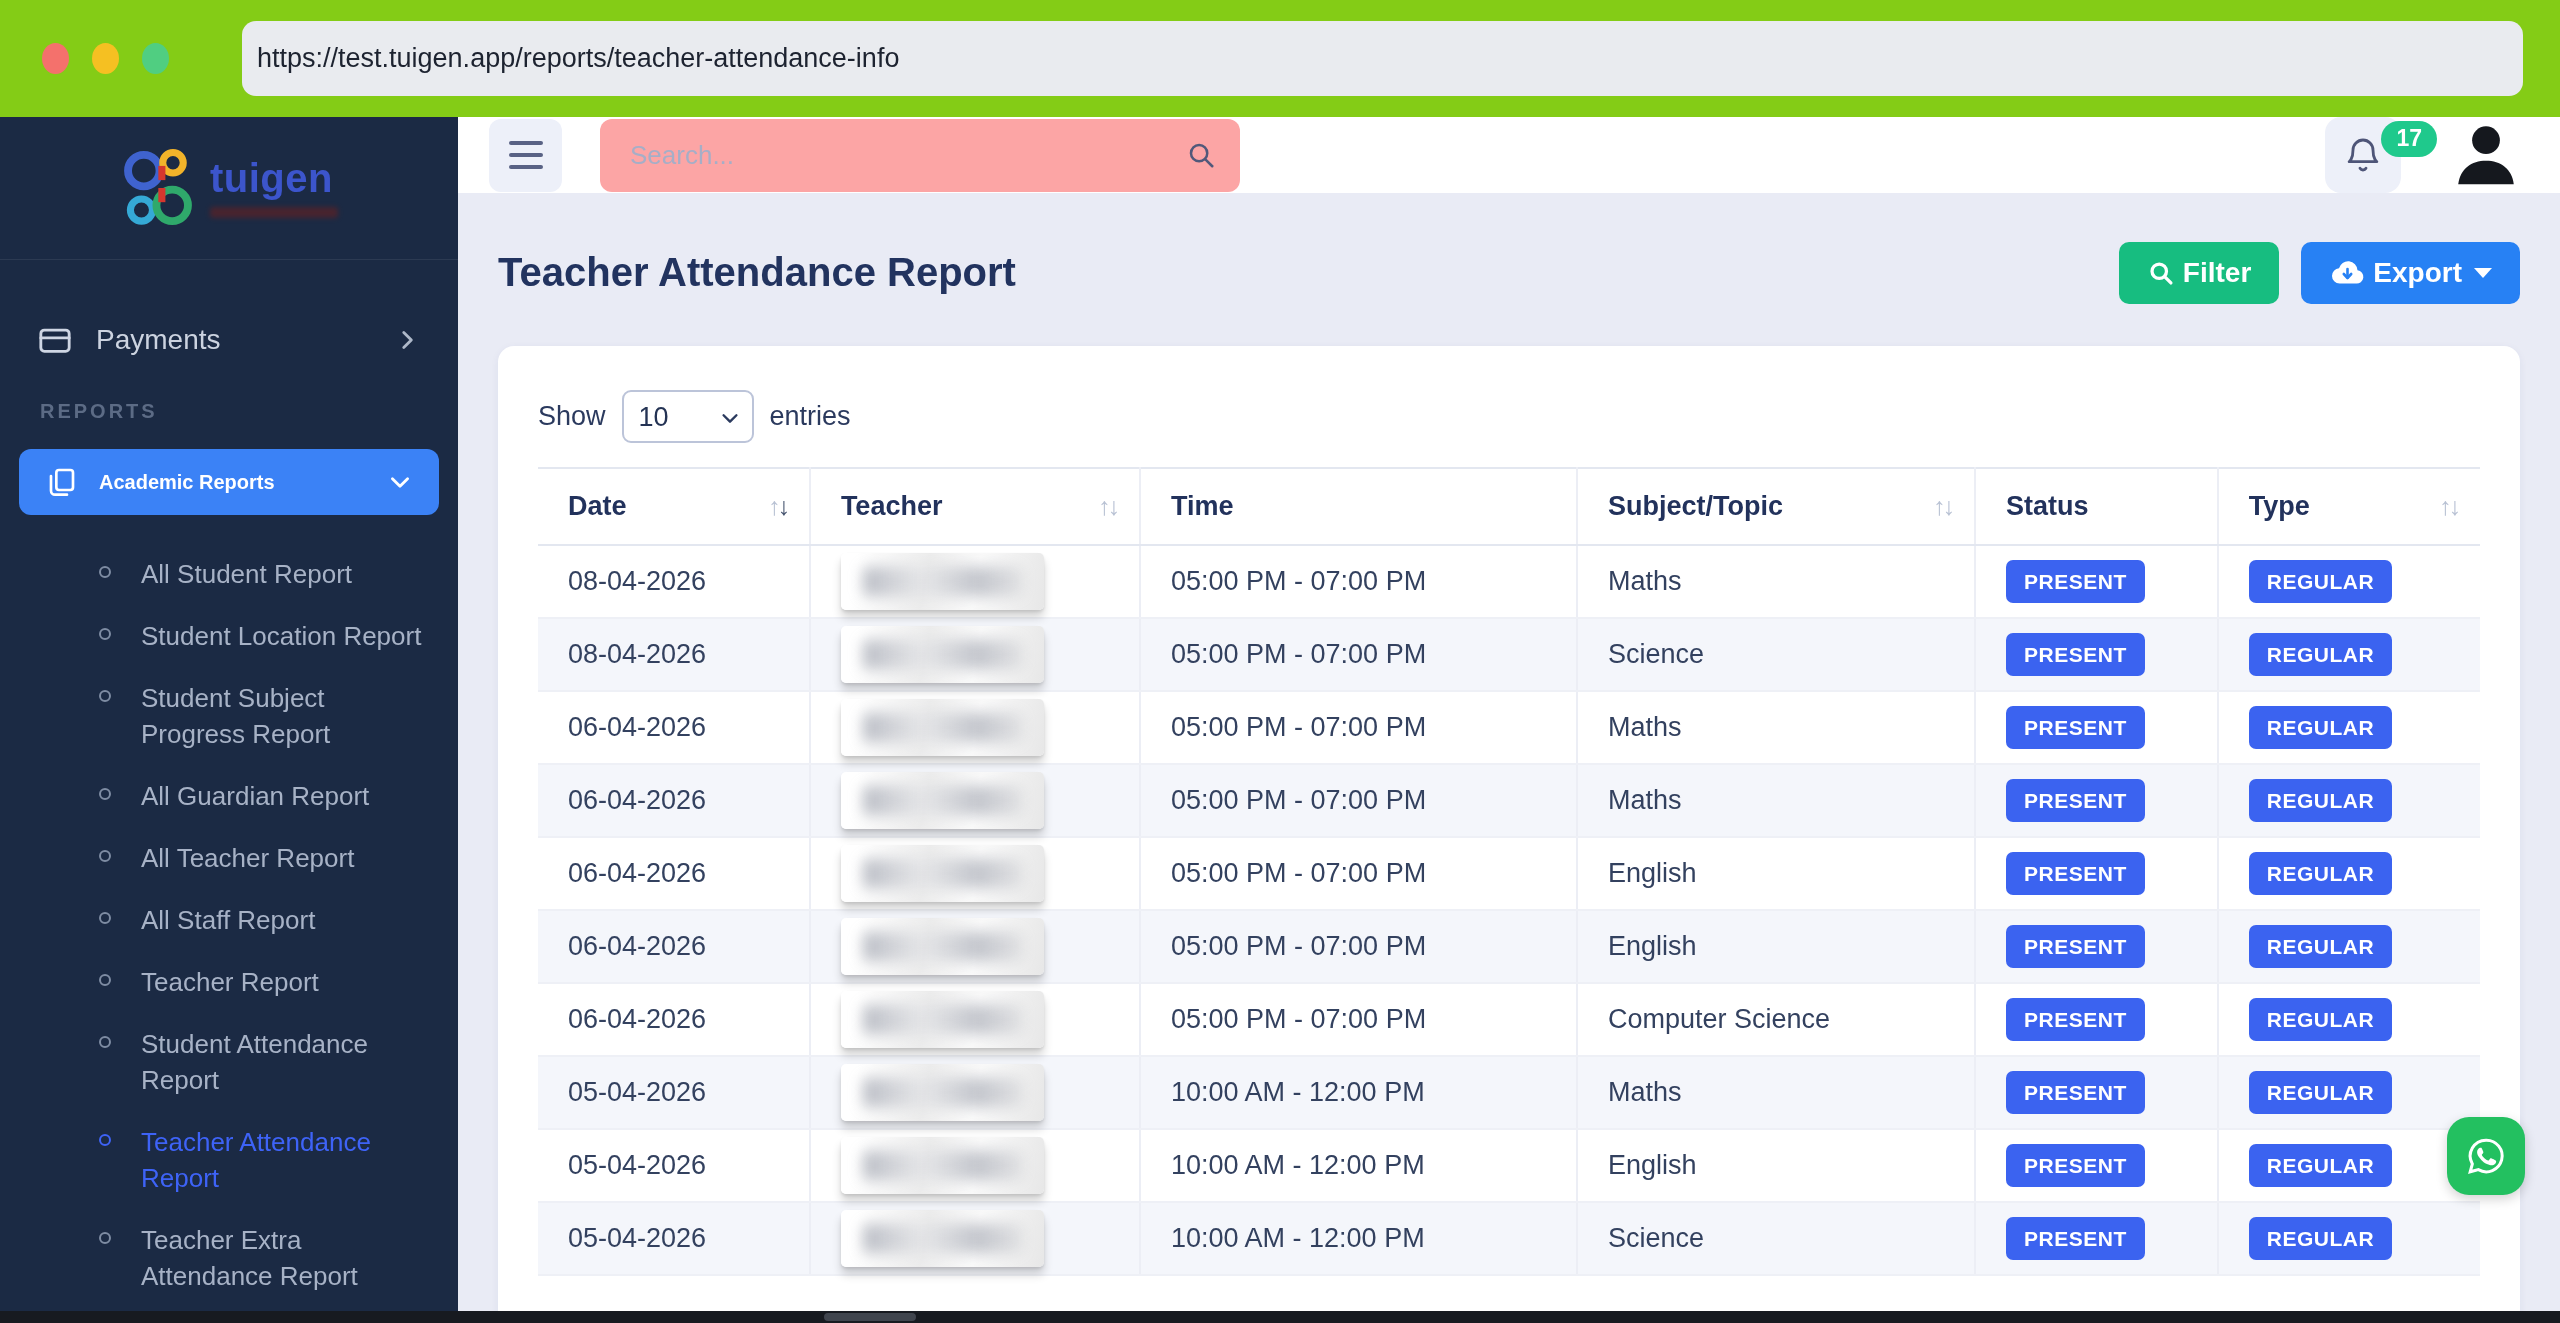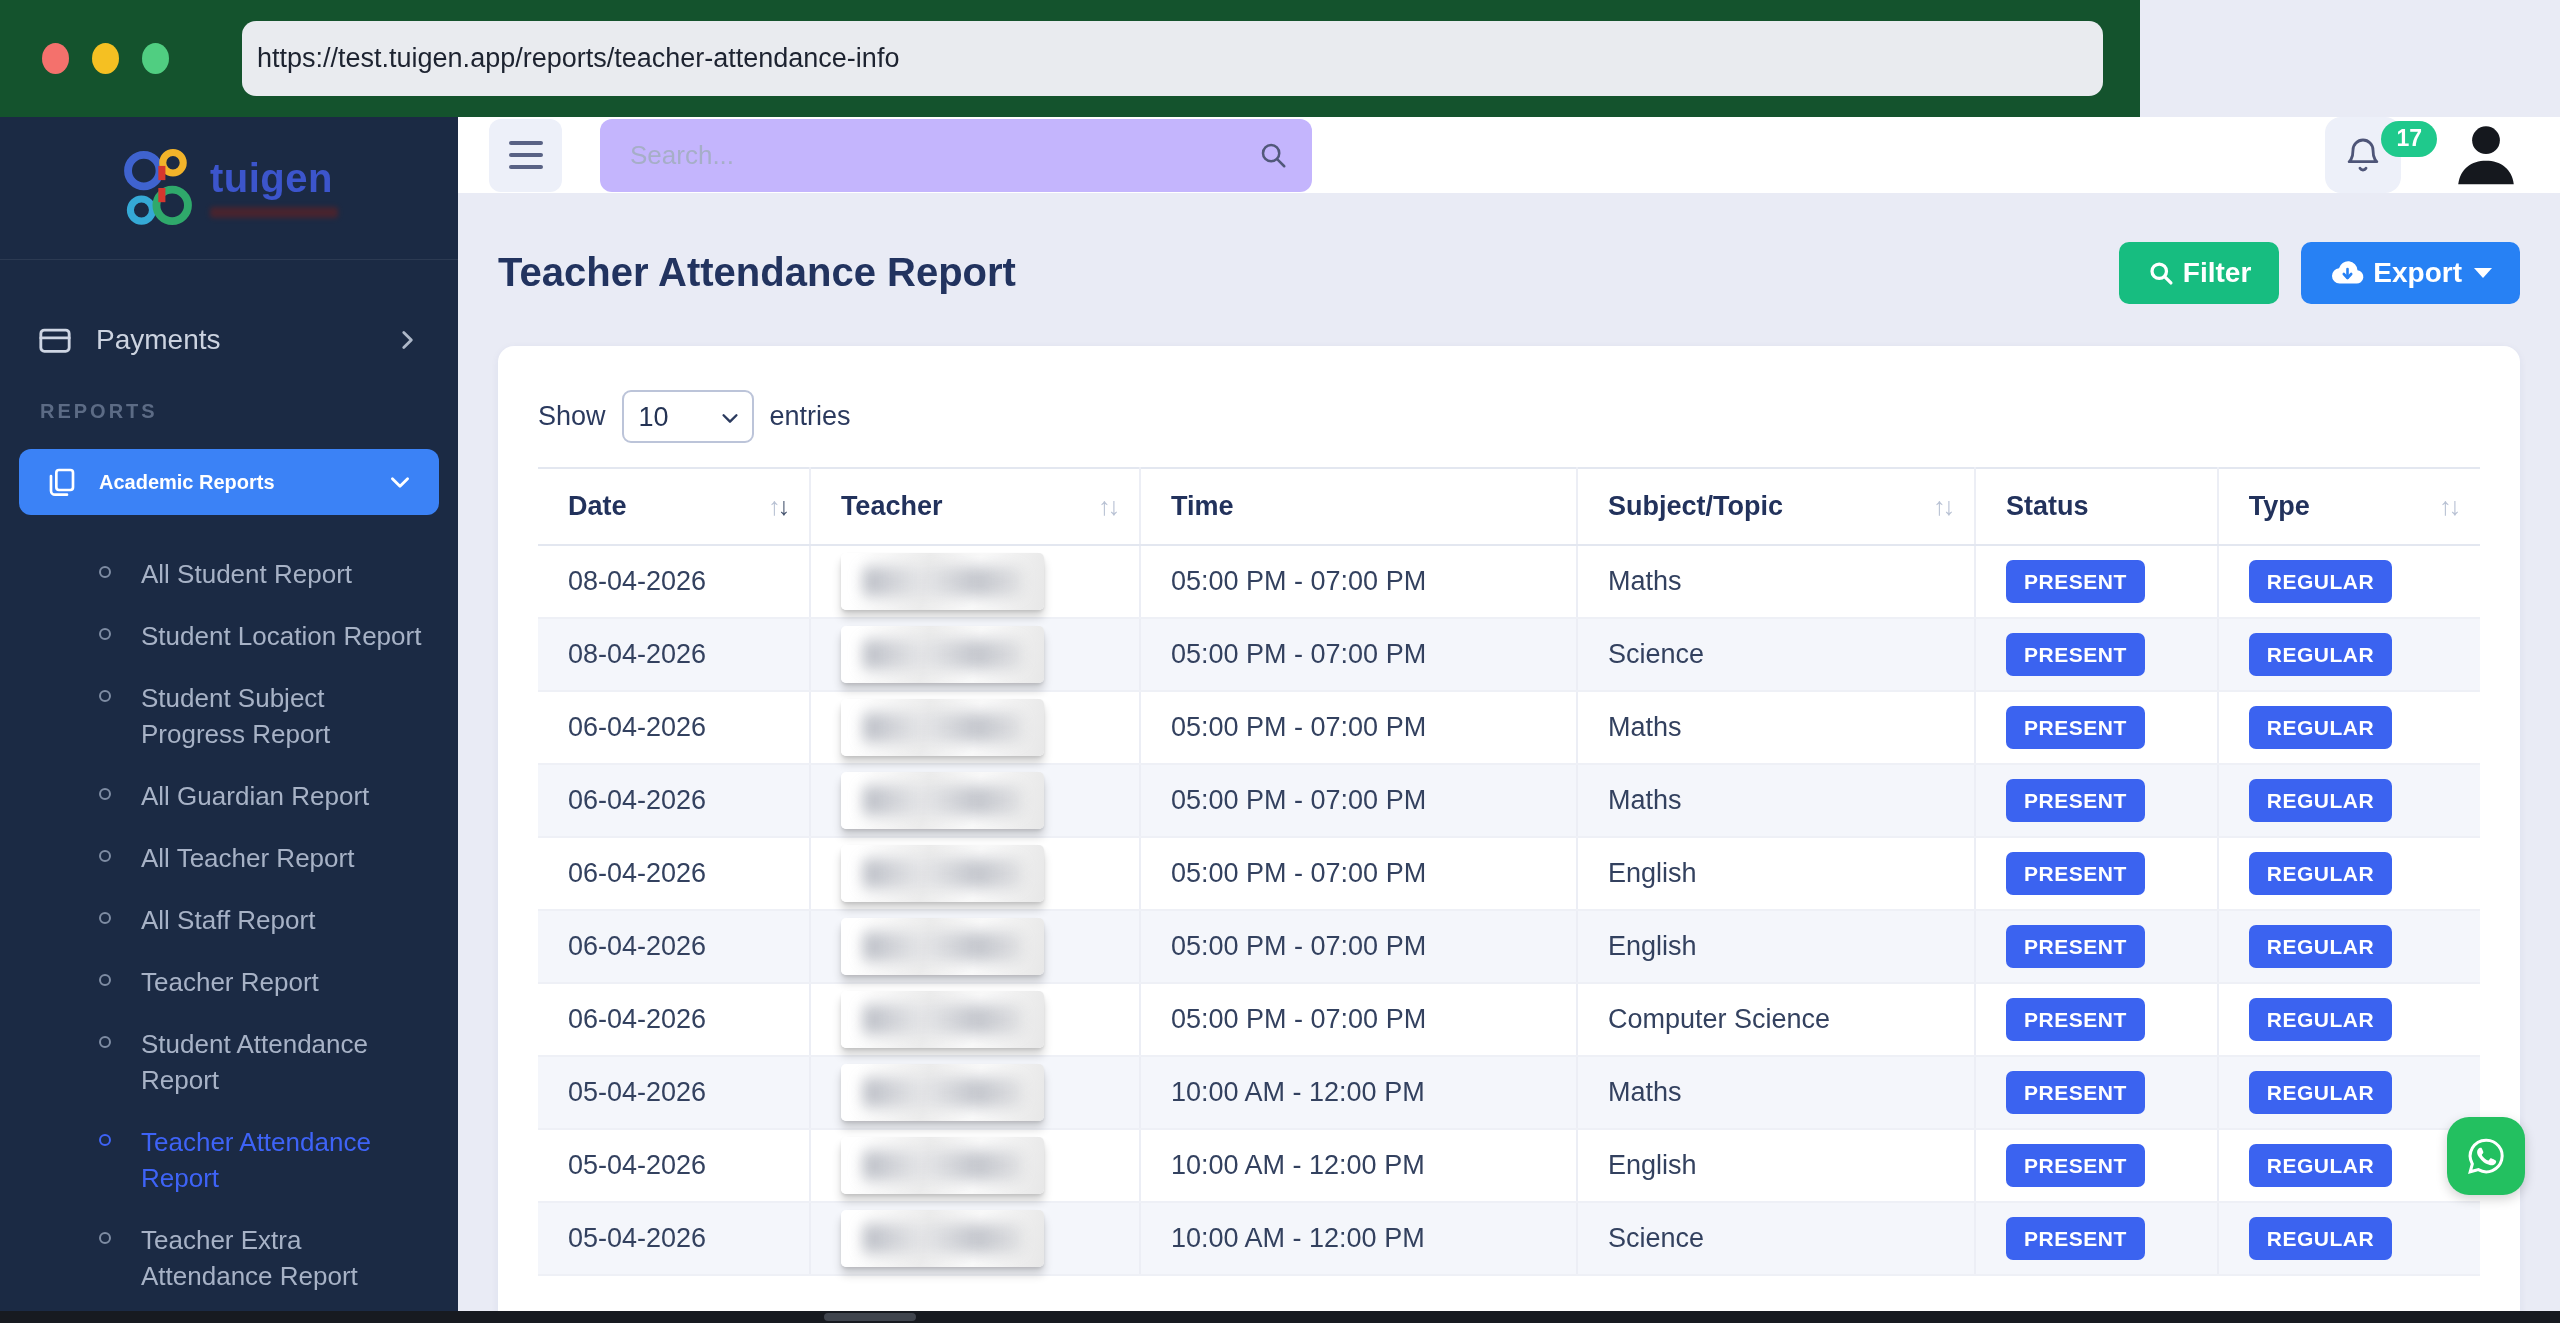--- a/index.html
+++ b/index.html
@@ -1,20 +1,20 @@
 <!DOCTYPE html>
 <html><head>
 <meta charset="utf-8">
 <style>
   * { margin:0; padding:0; box-sizing:border-box; }
   html,body { width:2560px; height:1323px; overflow:hidden; }
   body { font-family:"Liberation Sans","DejaVu Sans",sans-serif; background:#e9ebf5; position:relative; }
 
   
-  .browser-bar { position:absolute; left:0; top:0; width:2140px; height:117px; background:#14532d; }
+  .browser-bar { position:absolute; left:0; top:0; width:2560px; height:117px; background:#84cc16; }
   .lights { position:absolute; left:42px; top:43px; display:flex; gap:23px; }
   .light { width:27px; height:31px; border-radius:50%; }
   .light.red { background:#f4716c; }
   .light.yellow { background:#f5c022; }
   .light.green { background:#50ce81; }
   .url-bar { position:absolute; left:242px; top:21px; right:37px; height:75px; background:#e9ebef; border-radius:14px; display:flex; align-items:center; padding-left:15px; font-size:27px; color:#1d2330; }
 
   
   .app { position:absolute; left:0; top:117px; width:2560px; height:1206px; display:flex; }
 
@@ -41,21 +41,21 @@
   .bullet { width:12px; height:12px; border:2.5px solid #7e8ca3; border-radius:50%; margin-top:10px; flex:none; }
   .sub-label { margin-left:30px; font-size:26px; line-height:36px; color:#a7b2c6; white-space:pre-line; }
   .sub-item.active .bullet { border-color:#3e63f7; }
   .sub-item.active .sub-label { color:#3e63f7; }
 
   
   .main { flex:1; min-width:0; display:flex; flex-direction:column; background:#e9ebf5; }
   .top-header { height:145px; background:#ffffff; display:flex; align-items:center; padding:0 37px 0 31px; }
   .hamburger-btn { width:73px; height:73px; border-radius:12px; background:#edf0f9; display:flex; flex-direction:column; align-items:center; justify-content:center; gap:8px; cursor:pointer; }
   .hamburger-btn i { display:block; width:34px; height:4px; border-radius:2px; background:#596285; }
-  .search-wrap { margin-left:38px; width:712px; height:73px; border-radius:12px; background:#c4b5fd; position:relative; display:flex; align-items:center; }
+  .search-wrap { margin-left:38px; width:640px; height:73px; border-radius:12px; background:#fca5a5; position:relative; display:flex; align-items:center; }
   .search-wrap input { border:0; outline:0; background:transparent; width:100%; height:100%; padding:0 80px 0 30px; font-size:26px; color:#3c4566; font-family:inherit; }
   .search-wrap input::placeholder { color:#a6aec7; }
   .search-wrap .mag { position:absolute; right:24px; top:21px; }
   .header-spacer { flex:1; }
   .bell-btn { width:76px; height:76px; border-radius:16px; background:#edf0f9; position:relative; display:flex; align-items:center; justify-content:center; cursor:pointer; }
   .notif-badge { position:absolute; top:4px; right:-36px; background:#1fc98c; color:#fff; font-size:23px; font-weight:700; padding:4px 15px; border-radius:999px; line-height:1.2; }
   .avatar-btn { width:74px; height:74px; margin-left:48px; cursor:pointer; }
 
   
   .content { padding:48px 40px 0; }

